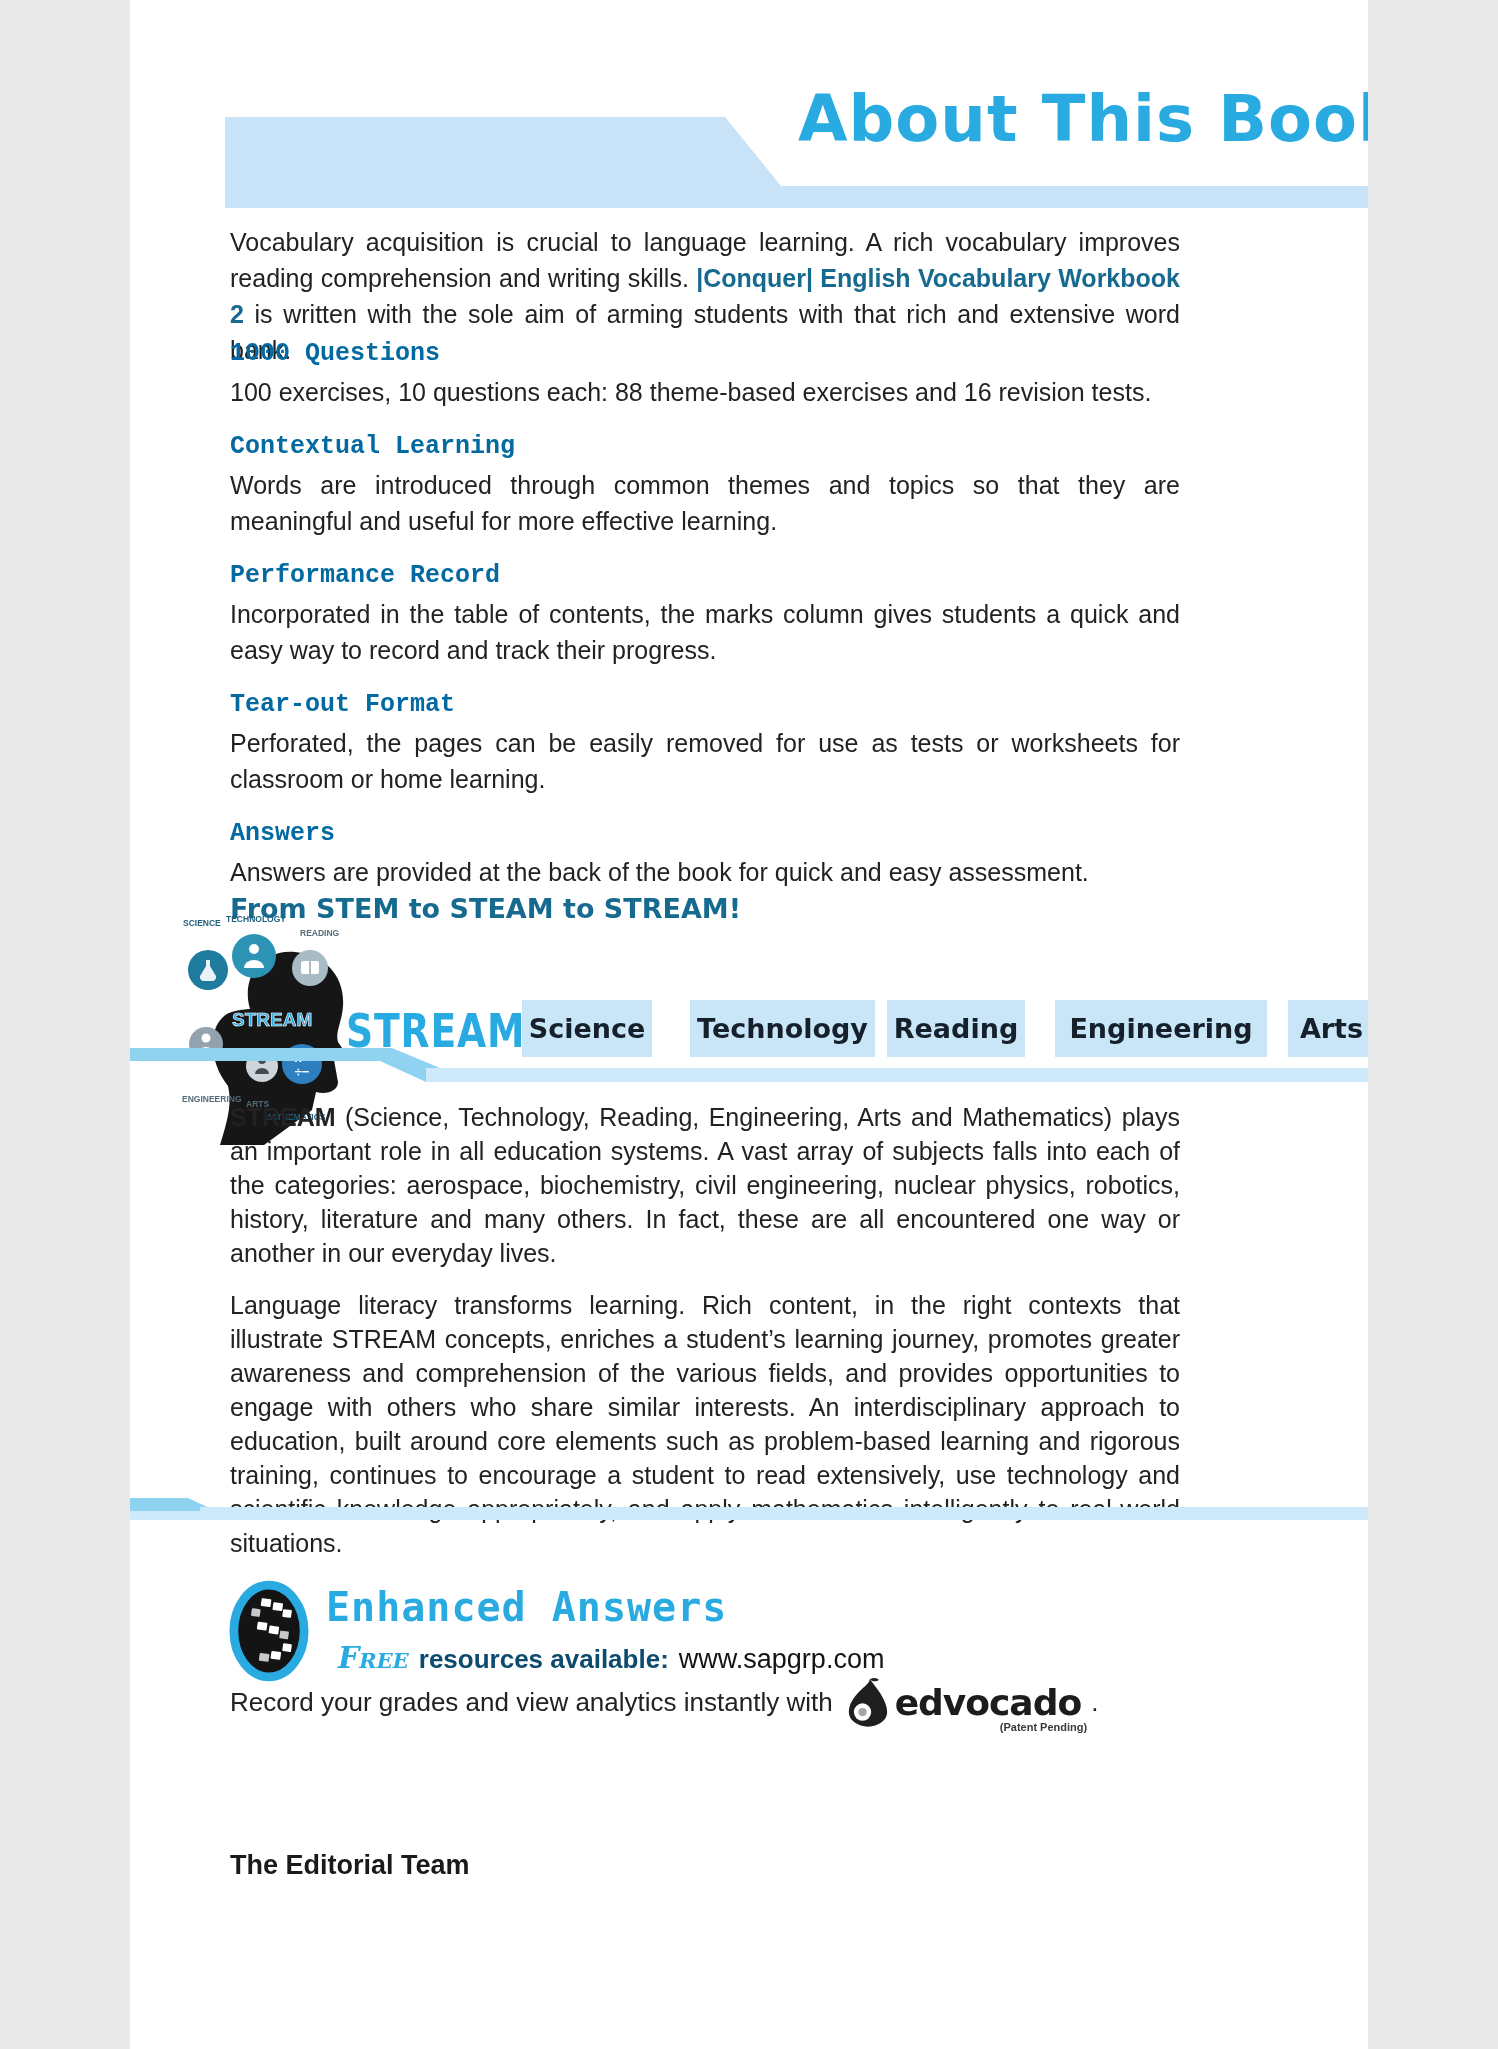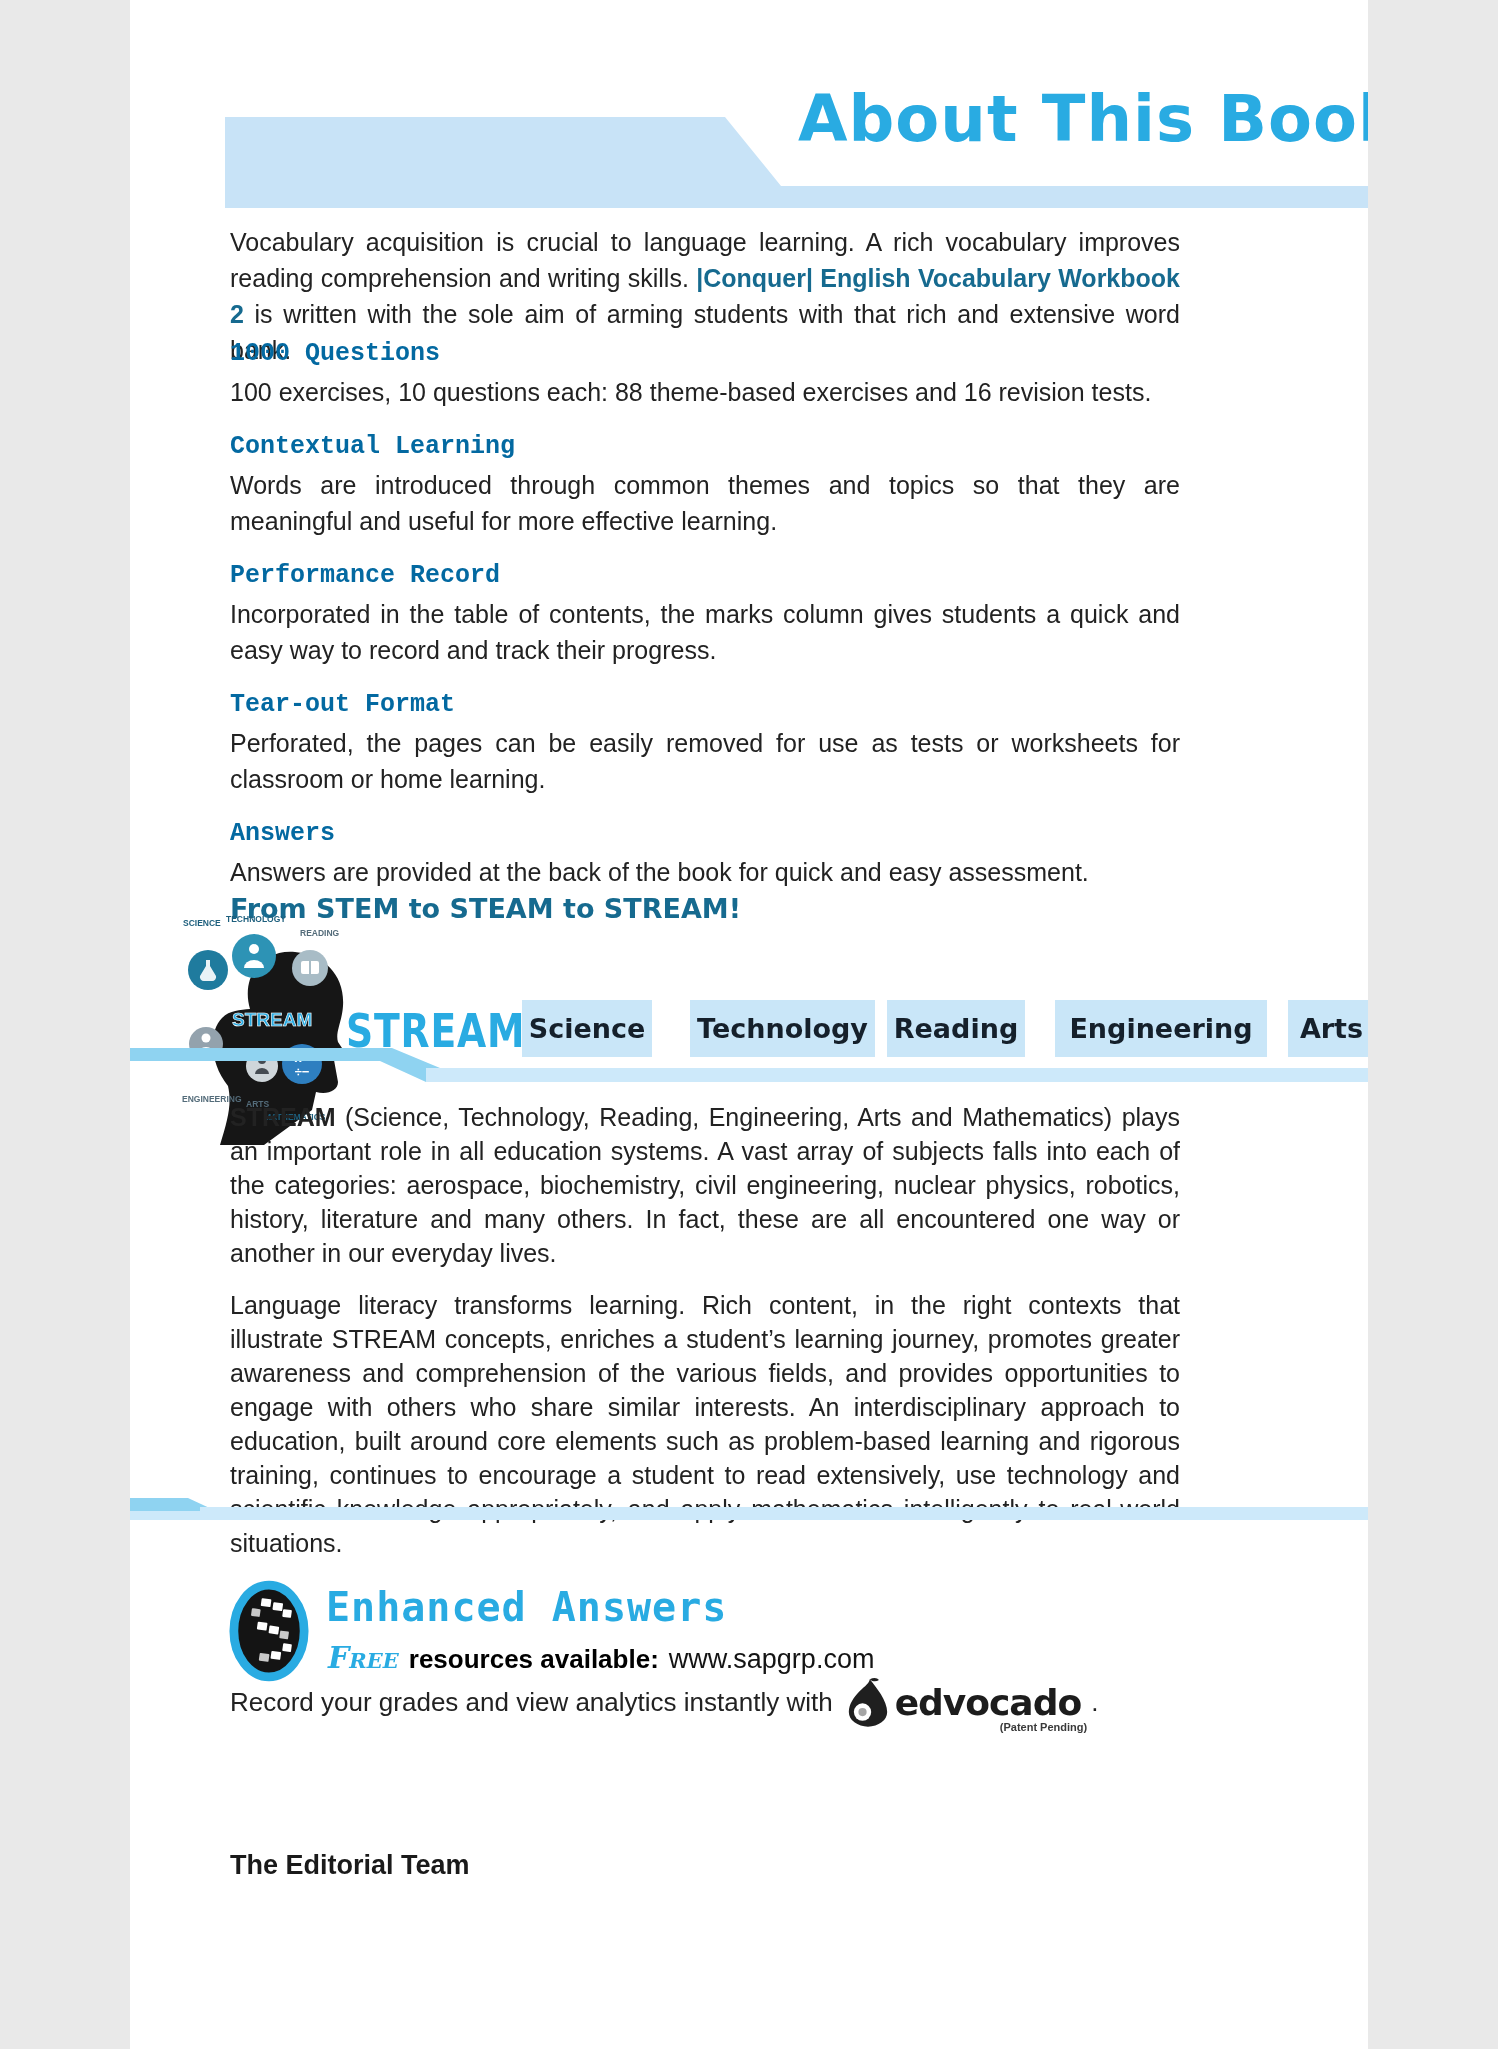--- a/index.html
+++ b/index.html
@@ -42,24 +42,24 @@
 
   .stream-paras{position:absolute;left:100px;top:1100px;width:950px;font-size:25px;line-height:34px;text-align:justify;}
   .stream-paras p{margin:0;}
   .p1{margin-bottom:18px !important;}
   .bold-lead{font-weight:bold;}
 
   
   .pub-logo{position:absolute;left:98px;top:1578px;}
   .enh-title{position:absolute;left:196px;top:1584px;font-family:"DejaVu Sans Mono",monospace;font-weight:bold;
              font-size:40px;color:#29abe2;letter-spacing:1px;white-space:nowrap;}
-  .free-line{position:absolute;left:198px;top:1640px;display:flex;align-items:baseline;gap:10px;white-space:nowrap;}
+  .free-line{position:absolute;left:208px;top:1640px;display:flex;align-items:baseline;gap:10px;white-space:nowrap;}
   .free{font-family:"DejaVu Serif",serif;font-style:italic;font-weight:bold;font-variant:small-caps;
         font-size:30px;color:#29abe2;}
-  .resources{font-weight:bold;font-size:26px;color:#000000;}
+  .resources{font-weight:bold;font-size:26px;color:#0c4a6e;}
   .url{font-weight:normal;font-size:27px;color:#141414;}
   .passages{position:absolute;left:196px;top:1692px;font-size:26px;}
   .record-line{position:absolute;left:100px;top:1676px;display:flex;align-items:center;font-size:26px;white-space:nowrap;justify-content:flex-end;}
   .avocado{margin-left:14px;margin-right:6px;}
   .edvocado-wrap{position:relative;display:inline-block;}
   .edvocado{font-family:"DejaVu Sans",sans-serif;font-weight:bold;font-size:36px;color:#1c1c1c;letter-spacing:-1px;}
   .patent{position:absolute;right:-6px;bottom:-10px;font-size:11px;font-weight:bold;color:#3a3a3a;white-space:nowrap;}
   .period{margin-left:10px;}
 
   .editorial{position:absolute;left:100px;top:1850px;width:1272px;text-align:left;

